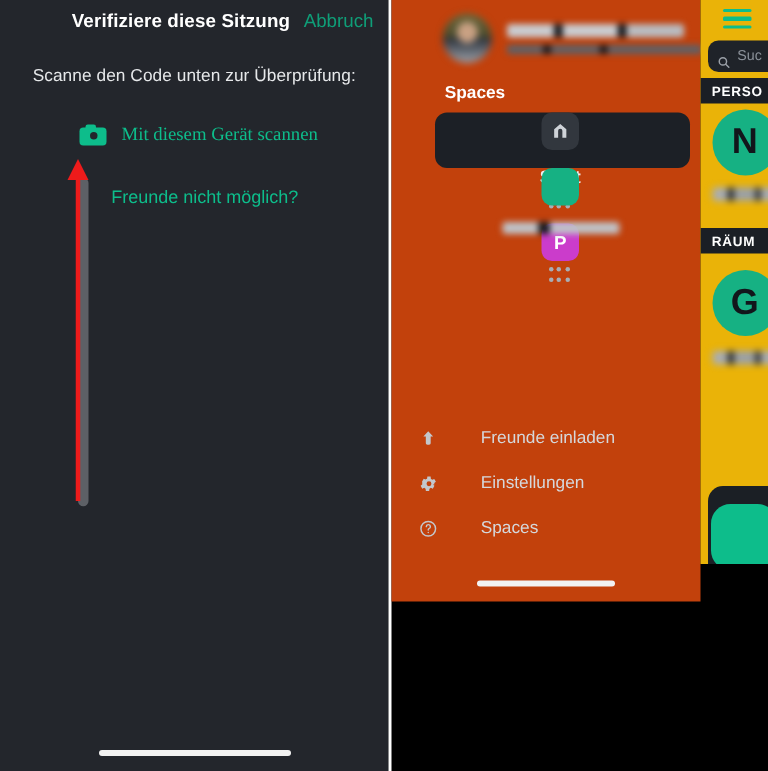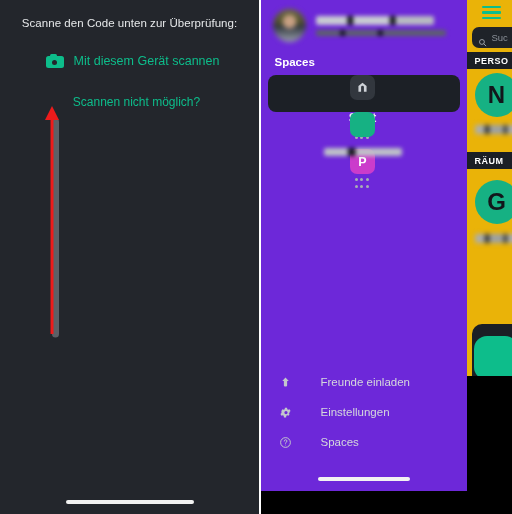--- a/index.html
+++ b/index.html
@@ -25,21 +25,21 @@
   }
   .verify-cancel {
     font-size:12.5px; color:#0f9e78; margin-left:9px;
   }
   .verify-instruction {
     margin-top:17px; text-align:center;
     font-size:11.5px; color:#e6e8ea; letter-spacing:.05px;
   }
   .scan-row {
     margin-top:25px; display:flex; align-items:center;
-    justify-content:center; gap:10px; padding-left:6px;
+    justify-content:center; gap:10px; padding-left:6px;font-family:Liberation Serif, serif;
   }
   .cam-icon { width:18px; height:14px; position:relative; display:block; }
   .cam-icon .body {
     position:absolute; left:0; bottom:0; width:18px; height:12px;
     background:#0dbd8b; border-radius:2.5px;
   }
   .cam-icon .hump {
     position:absolute; left:4px; top:0; width:7px; height:4px;
     background:#0dbd8b; border-radius:1.5px 1.5px 0 0;
   }
@@ -60,22 +60,23 @@
   .arrow-svg { position:absolute; left:38px; top:100px; }
 
   
   .divider {
     position:absolute; left:259px; top:0; width:1.5px; height:514px;
     background:#ffffff;
   }
 
   
   .mid-panel {
-    position:absolute; left:260.5px; top:0; width:206px; height:491px;
-    background:#6d28d9;
+    position:absolute; left:260.5px; top:0; width:206px; height:401px;
+    background:#c2410c;
+    padding-left:22px;
   }
   .profile-row {
     display:flex; align-items:center; gap:10px;
     padding:9px 12px 0 12px;
   }
   .avatar-photo {
     width:33px; height:33px; border-radius:50%; flex:none;
     background:
       radial-gradient(circle at 50% 38%, #c9a183 0 26%, rgba(201,161,131,0) 27%),
       linear-gradient(#6c6a3e, #4a4a2c 48%, #2a3038 49%, #9aa1ab 100%);
@@ -177,33 +178,37 @@
     background:#1b1f25; border-radius:10px 0 0 0;
   }
 </style>
 </head>
 <body>
 
 <div id="screen">
 
   <div class="left-panel">
 
+    <div class="verify-header">
+      <span class="verify-title">Verifiziere diese Sitzung</span>
+      <span class="verify-cancel">Abbruch</span>
+    </div>
 
     <div class="verify-instruction">Scanne den Code unten zur Überprüfung:</div>
 
     <div class="scan-row">
       <span class="cam-icon">
         <span class="hump"></span>
           <span class="body"></span>
           <span class="lens"></span>
       </span>
       <span class="scan-label">Mit diesem Gerät scannen</span>
     </div>
 
-    <div class="cant-scan">Scannen nicht möglich?</div>
+    <div class="cant-scan">Freunde nicht möglich?</div>
 
     <svg class="arrow-svg" width="30" height="240" viewBox="0 0 30 240">
       <g opacity="0.55">
         <path d="M15.5 232 L15.5 20" stroke="#8d9096" stroke-width="7" stroke-linecap="round" transform="translate(2,2)"></path>
       </g>
       <path d="M14 234 L14 16" stroke="#ee1b1b" stroke-width="3"></path>
       <path d="M14 6 L21 20 L7 20 Z" fill="#ee1b1b"></path>
     </svg>
 
     <div class="home-bar-left"></div>

